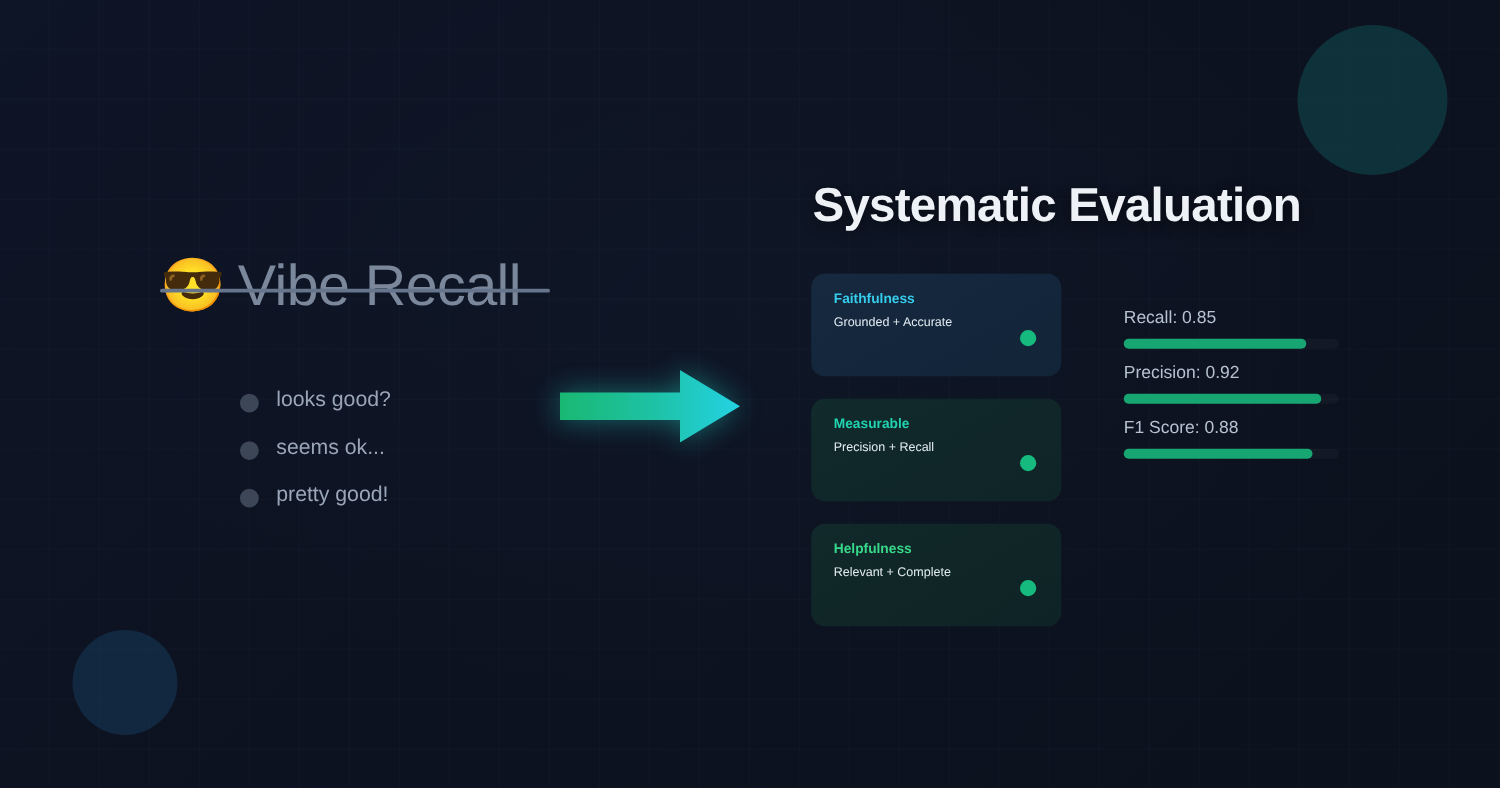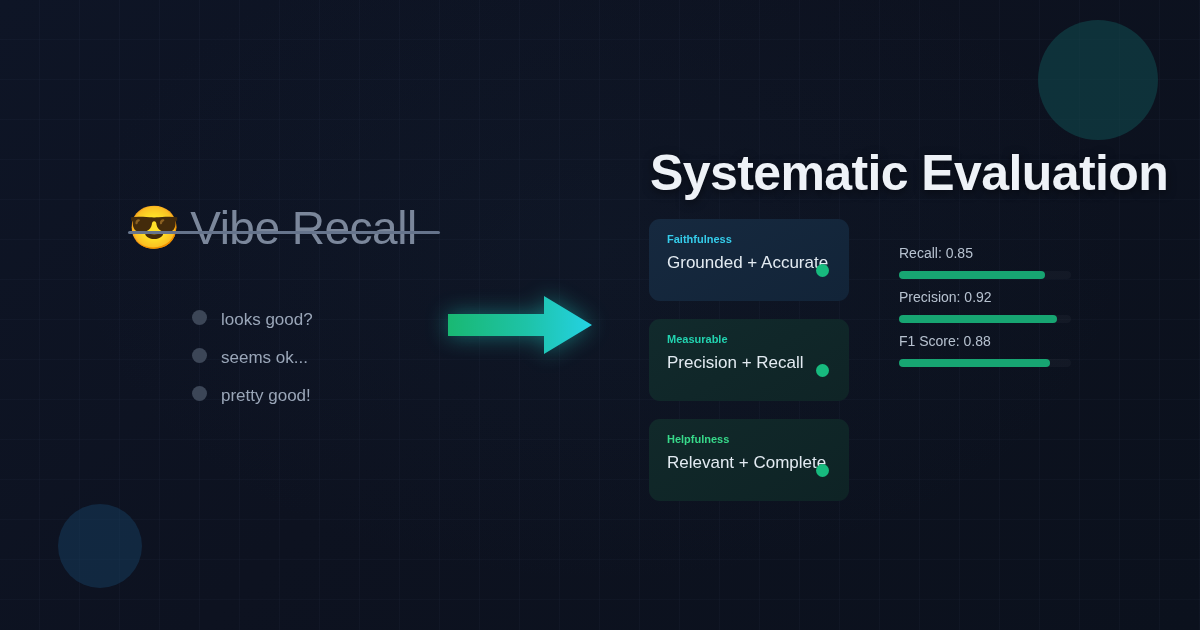--- a/index.html
+++ b/index.html
@@ -96,21 +96,21 @@
   .vibe-list {
     position: absolute;
     left: 192px;
     top: 310px;
     display: flex;
     flex-direction: column;
     gap: 18px;
   }
   .vibe-item {
     display: flex;
-    align-items: flex-start;
+    align-items: flex-end;
     gap: 14px;
   }
   .vibe-dot {
     width: 15px; height: 15px;
     border-radius: 50%;
     background: #3c4657;
     flex: none;
   }
   .vibe-label {
     font-size: 17px;
@@ -130,21 +130,21 @@
   
   #right-col {
     position: absolute;
     left: 600px; top: 0;
     width: 600px; height: 630px;
   }
   .sys-title {
     position: absolute;
     left: 50px;
     top: 144px;
-    font-size: 50px;
+    font-size: 38px;
     font-weight: bold;
     color: #eef2f7;
     letter-spacing: -0.6px;
     text-shadow: 0 2px 10px rgba(0,0,0,0.55);
   }
 
   .cards {
     position: absolute;
     left: 49px;
     top: 219px;
@@ -171,21 +171,21 @@
   }
   .card-title {
     font-size: 11px;
     font-weight: bold;
     margin-bottom: 8px;
   }
   .t-faith { color: #35cdeb; }
   .t-help  { color: #37d98a; }
   .t-meas  { color: #22d3b0; }
   .card-sub {
-    font-size: 17px;
+    font-size: 10px;
     color: #e3ebf2;
   }
   .card-dot {
     position: absolute;
     right: 20px;
     bottom: 24px;
     width: 13px; height: 13px;
     border-radius: 50%;
     background: #17ba7e;
   }

